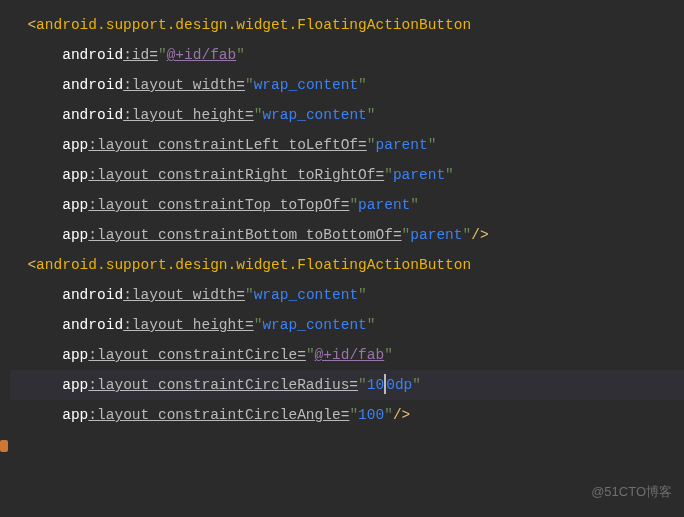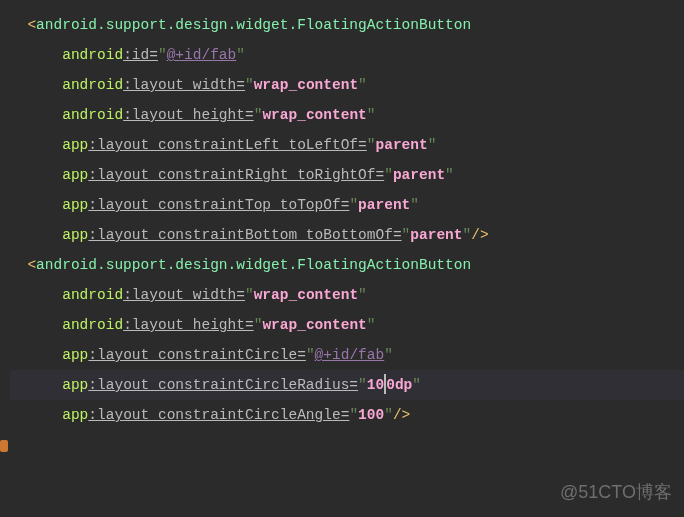--- a/index.html
+++ b/index.html
@@ -17,25 +17,25 @@
       height: 517px;
       overflow: hidden;
       position: relative;
       padding: 10px 0 0 10px;
     }
     .code-line {
       white-space: pre;
       display: block;
     }
     .bracket { color: #e8bf6a; }
-    .tag-name { color: #86efac; }
-    .ns { color: #bef264; text-align: center; }
+    .tag-name { color: #eab308; }
+    .ns { color: #ffffff; text-align: center; }
     .attr-name { color: #bababa; text-decoration: underline; }
     .quote { color: #6a8759; }
-    .str-value { color: #f9a8d4; font-weight: bold; }
+    .str-value { color: #3b82f6; }
     .ref-value { color: #9876aa; text-decoration: underline; }
     .gutter-mark {
       position: absolute;
       left: 0;
       top: 440px;
       width: 8px;
       height: 12px;
       background: #cc7832;
       border-radius: 2px;
     }
@@ -49,21 +49,21 @@
       height: 20px;
       background: #bbbbbb;
       vertical-align: middle;
       margin-bottom: 3px;
     }
     .watermark {
       position: absolute;
       bottom: 10px;
       right: 12px;
       color: #6e6e6e;
-      font-size: 18px;
+      font-size: 13px;
       font-family: sans-serif;
     }
     .blank-line {
       height: 30px;
     }
   </style>
 </head>
 <body>
 
 <div id="code-container"><span class="code-line"><span>  </span><span class="bracket">&lt;</span><span class="tag-name">android.support.design.widget.FloatingActionButton</span></span><span class="code-line"><span>      </span><span class="ns">android</span><span class="attr-name">:id=</span><span class="quote">"</span><span class="ref-value">@+id/fab</span><span class="quote">"</span></span><span class="code-line"><span>      </span><span class="ns">android</span><span class="attr-name">:layout_width=</span><span class="quote">"</span><span class="str-value">wrap_content</span><span class="quote">"</span></span><span class="code-line"><span>      </span><span class="ns">android</span><span class="attr-name">:layout_height=</span><span class="quote">"</span><span class="str-value">wrap_content</span><span class="quote">"</span></span><span class="code-line"><span>      </span><span class="ns">app</span><span class="attr-name">:layout_constraintLeft_toLeftOf=</span><span class="quote">"</span><span class="str-value">parent</span><span class="quote">"</span></span><span class="code-line"><span>      </span><span class="ns">app</span><span class="attr-name">:layout_constraintRight_toRightOf=</span><span class="quote">"</span><span class="str-value">parent</span><span class="quote">"</span></span><span class="code-line"><span>      </span><span class="ns">app</span><span class="attr-name">:layout_constraintTop_toTopOf=</span><span class="quote">"</span><span class="str-value">parent</span><span class="quote">"</span></span><span class="code-line"><span>      </span><span class="ns">app</span><span class="attr-name">:layout_constraintBottom_toBottomOf=</span><span class="quote">"</span><span class="str-value">parent</span><span class="quote">"</span><span class="bracket">/&gt;</span></span><span class="blank-line"></span><span class="code-line"><span>  </span><span class="bracket">&lt;</span><span class="tag-name">android.support.design.widget.FloatingActionButton</span></span><span class="code-line"><span>      </span><span class="ns">android</span><span class="attr-name">:layout_width=</span><span class="quote">"</span><span class="str-value">wrap_content</span><span class="quote">"</span></span><span class="code-line"><span>      </span><span class="ns">android</span><span class="attr-name">:layout_height=</span><span class="quote">"</span><span class="str-value">wrap_content</span><span class="quote">"</span></span><span class="code-line"><span>      </span><span class="ns">app</span><span class="attr-name">:layout_constraintCircle=</span><span class="quote">"</span><span class="ref-value">@+id/fab</span><span class="quote">"</span></span><span class="code-line highlight-line"><span>      </span><span class="ns">app</span><span class="attr-name">:layout_constraintCircleRadius=</span><span class="quote">"</span><span class="str-value">10</span><span class="cursor"></span><span class="str-value">0dp</span><span class="quote">"</span></span><span class="code-line"><span>      </span><span class="ns">app</span><span class="attr-name">:layout_constraintCircleAngle=</span><span class="quote">"</span><span class="str-value">100</span><span class="quote">"</span><span class="bracket">/&gt;</span></span></div>

